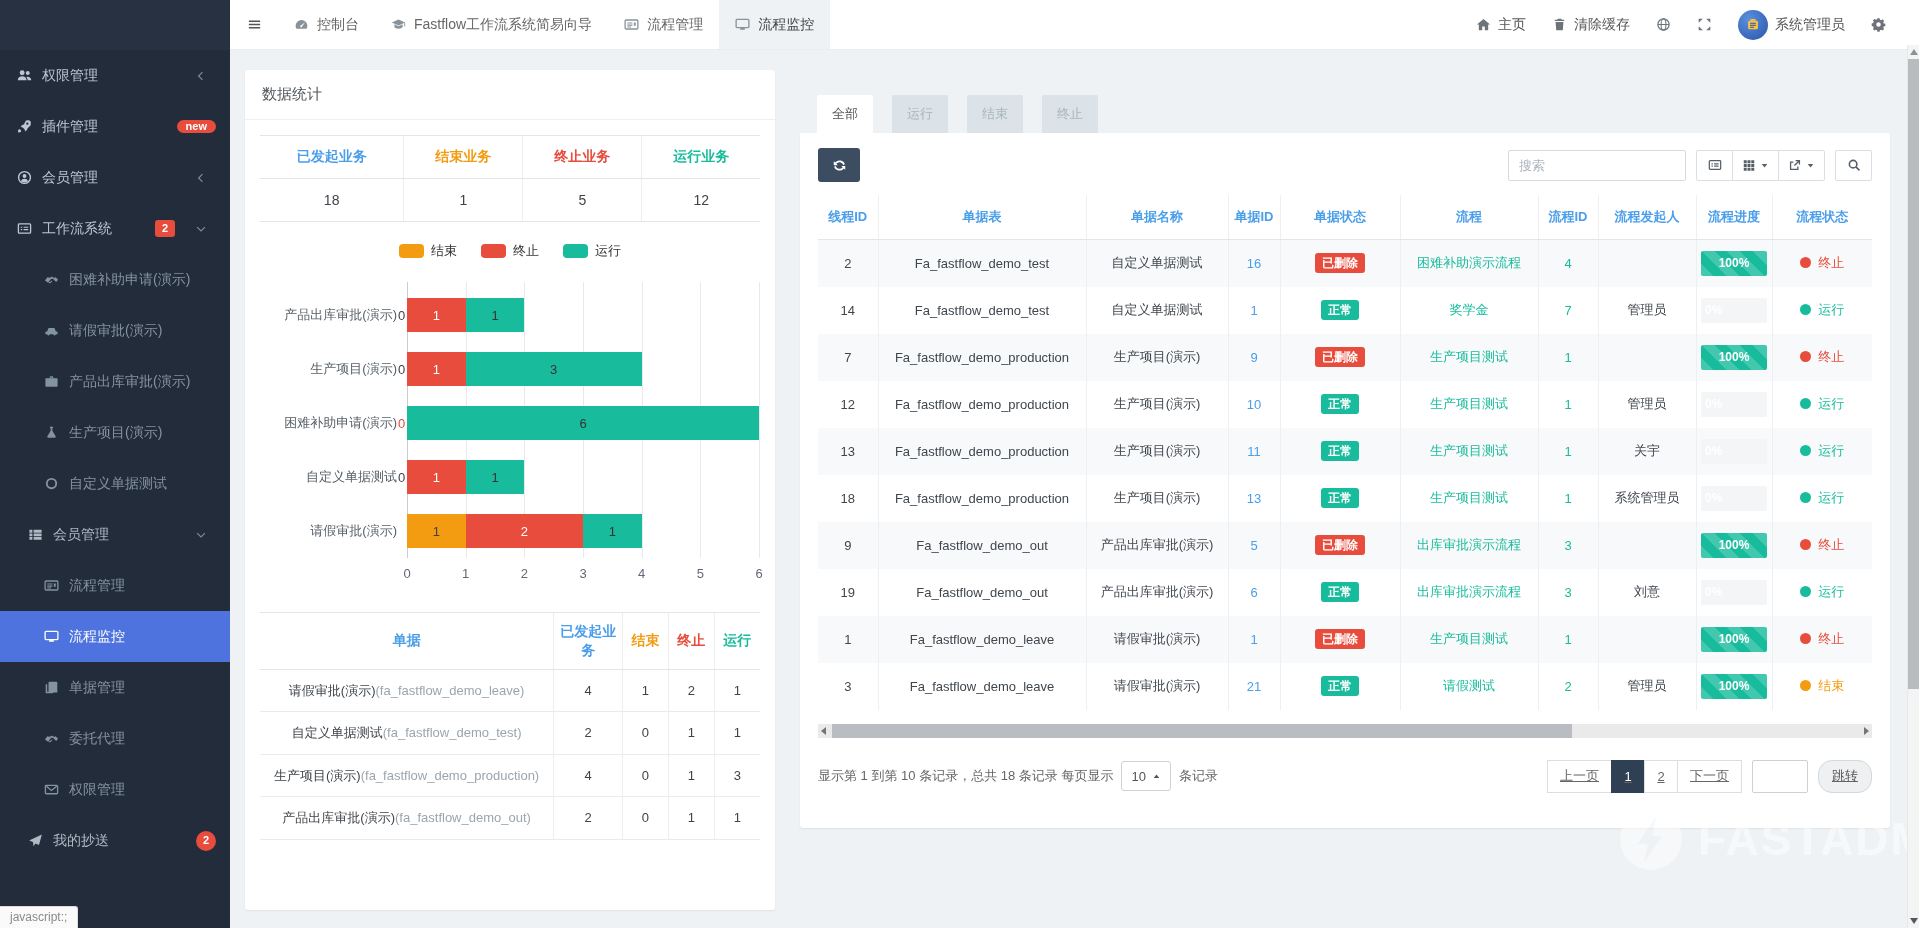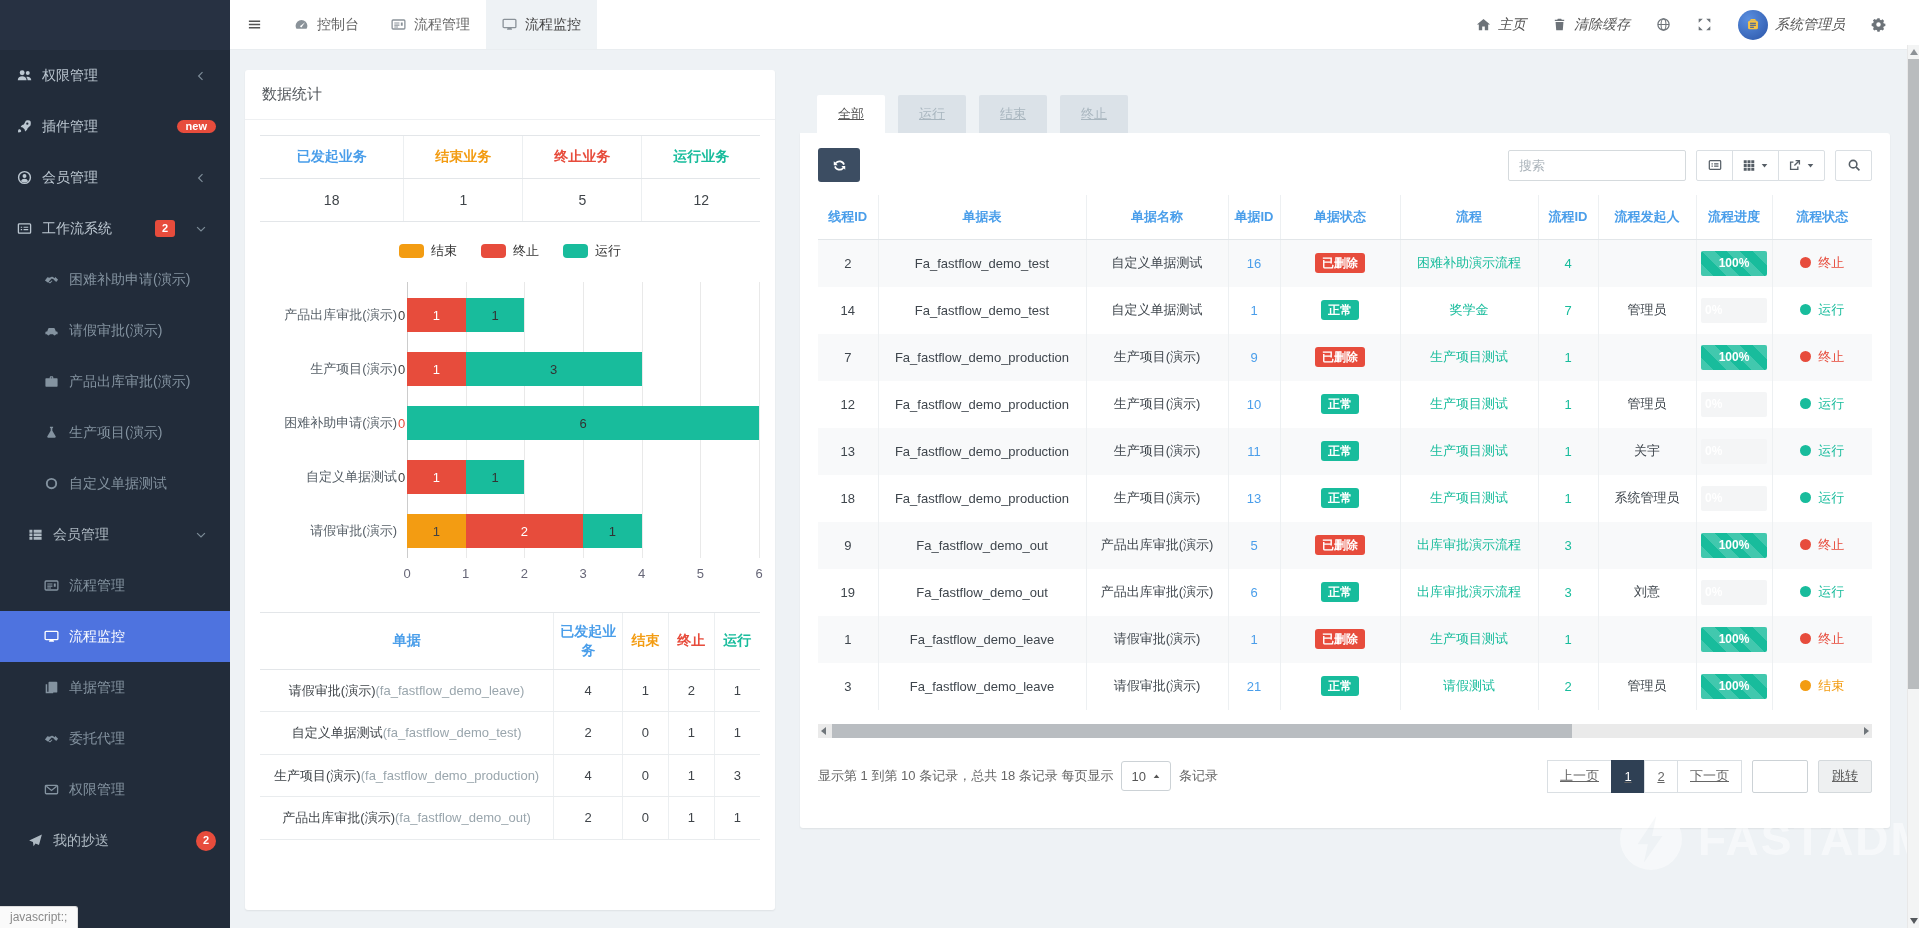--- a/index.html
+++ b/index.html
@@ -29,21 +29,21 @@
   .chev.after-badge { margin-left:6px; }
   .chev .ico { width:12px; height:12px; }
 
   
   .navbar { position:absolute; left:230px; top:0; width:1689px; height:50px; background:#fff; border-bottom:1px solid #e9edf0; display:flex; align-items:stretch; z-index:4; }
   .nav-burger { width:48px; display:flex; align-items:center; justify-content:center; color:#555; cursor:pointer; }
   .nav-tabs { display:flex; }
   .nav-tab { display:flex; align-items:center; gap:8px; padding:0 16px; font-size:14px; color:#666; cursor:pointer; white-space:nowrap; }
   .nav-tab .ico { color:#8a9299; }
   .nav-tab.active { background:#eef2f5; color:#444; }
-  .nav-right { margin-left:auto; display:flex; align-items:center; padding-right:20px;font-style:italic; }
+  .nav-right { margin-left:auto; display:flex; align-items:center; padding-right:20px; }
   .nav-link { display:flex; align-items:center; gap:7px; padding:0 13px; font-size:14px; color:#555; cursor:pointer; height:100%; }
   .nav-link .ico { color:#6d7379; }
   .avatar { width:30px; height:30px; border-radius:50%; background:radial-gradient(circle at 35% 30%,#5a8fe0,#2a54a7); display:flex; align-items:center; justify-content:center; overflow:hidden; }
 
   
   .content { position:absolute; left:230px; top:50px; width:1689px; height:878px; }
   .card { background:#fff; border-radius:3px; box-shadow:0 1px 2px rgba(0,0,0,.07); }
 
   
   .stats-card { position:absolute; left:15px; top:20px; width:530px; height:840px; }
@@ -72,21 +72,21 @@
 
   
   .summary-table { width:calc(100% - 30px); margin:26px 15px 0; border-collapse:collapse; table-layout:fixed; }
   .summary-table th { border-top:1px solid #e3e6e9; border-bottom:1px solid #e3e6e9; padding:9px 3px; font-size:14px; font-weight:bold; text-align:center; line-height:1.35; cursor:pointer; }
   .summary-table td { border-bottom:1px solid #e9ecee; padding:11px 5px; text-align:center; font-size:13px; color:#3f4449; line-height:1.5; }
   .summary-table th + th, .summary-table td + td { border-left:1px solid #eceff1; }
   .sm-code { color:#9aa6ad; }
 
   
   .rtabs { position:absolute; left:570px; top:45px; display:flex; padding-left:17px; }
-  .rtab { height:38px; line-height:38px; padding:0 21px; background:#dbe2e8; color:#a9b6bf; font-size:13px; margin-right:13px; border-radius:2px 2px 0 0; cursor:pointer;text-decoration:underline; }
+  .rtab { height:38px; line-height:38px; padding:0 15px; background:#dbe2e8; color:#a9b6bf; font-size:13px; margin-right:19px; border-radius:2px 2px 0 0; cursor:pointer; }
   .rtab.active { background:#fff; color:#555; }
   .rpanel { position:absolute; left:570px; top:83px; width:1090px; height:695px; background:#fff; border-radius:0 3px 3px 3px; box-shadow:0 1px 2px rgba(0,0,0,.07); }
 
   .toolbar { display:flex; align-items:center; margin:15px 18px 0; }
   .btn-refresh { width:42px; height:34px; background:#3c4d62; border:none; border-radius:3px; color:#fff; display:flex; align-items:center; justify-content:center; cursor:pointer; }
   .toolbar-right { margin-left:auto; display:flex; align-items:center; }
   .search-input { width:178px; height:31px; border:1px solid #d5dadd; border-radius:2px; padding:0 10px; font-size:13px; color:#555; outline:none; font-family:inherit; }
   .search-input::placeholder { color:#aab3ba; }
   .tool-group { display:flex; margin-left:10px; }
   .tbtn { height:31px; min-width:37px; padding:0 9px; background:#fff; border:1px solid #dadfe3; display:flex; align-items:center; justify-content:center; gap:4px; color:#565e66; margin-left:-1px; cursor:pointer; }
@@ -116,21 +116,21 @@
   .harrow.left { left:3px; border-right:5px solid #6f757a; }
   .harrow.right { right:3px; border-left:5px solid #6f757a; }
 
   .pgbar { display:flex; align-items:center; margin:22px 18px 0; color:#666; font-size:13px; }
   .pgsize { display:inline-flex; align-items:center; gap:6px; border:1px solid #ccd2d6; background:#fff; border-radius:3px; height:30px; padding:0 9px; margin:0 8px; color:#555; cursor:pointer; }
   .pgsize .ico { width:9px; height:9px; }
   .pager { margin-left:auto; display:flex; align-items:center;text-decoration:underline; }
   .pgbtn { min-width:34px; height:33px; padding:0 12px; display:flex; align-items:center; justify-content:center; background:#fff; border:1px solid #dadfe3; color:#666; margin-left:-1px; font-size:13px; cursor:pointer; }
   .pgbtn.active { background:#2f4054; border-color:#2f4054; color:#fff; }
   .jump-input { width:56px; height:33px; border:1px solid #ccd2d6; border-radius:2px; margin-left:10px; outline:none; padding:0 6px; font-family:inherit; }
-  .jump-btn { height:33px; padding:0 13px; background:#eef0f1; border:1px solid #d4d9dc; border-radius:2px; margin-left:10px; color:#555; font-size:13px; cursor:pointer; font-family:inherit; }
+  .jump-btn { height:33px; padding:0 13px; background:#eef0f1; border:1px solid #d4d9dc; border-radius:14px; margin-left:10px; color:#555; font-size:13px; cursor:pointer; font-family:inherit; }
 
   
   .watermark { position:absolute; left:1388px; top:756px; display:flex; align-items:center; gap:14px; opacity:.5; pointer-events:none; }
   .wm-text { font-size:46px; font-weight:bold; color:#fff; letter-spacing:2px; }
 
   
   .vscroll { position:absolute; right:0; top:45px; width:12px; height:883px; background:#f3f4f4; border-left:1px solid #e8e8e8; z-index:20; }
   .vthumb { position:absolute; left:0; top:14px; width:12px; height:630px; background:#b9bcbe; cursor:pointer; }
   .varrow-up { position:absolute; top:4px; left:2px; width:0; height:0; border-left:4px solid transparent; border-right:4px solid transparent; border-bottom:6px solid #8d9296; }
   .varrow-down { position:absolute; bottom:4px; left:2px; width:0; height:0; border-left:4px solid transparent; border-right:4px solid transparent; border-top:6px solid #55595d; }
@@ -284,20 +284,28 @@
         <path d="M2 3.6h12v1.7H2zM2 7.1h12v1.7H2zM2 10.6h12v1.7H2z"></path>
       </svg>
     </div>
   <div class="nav-tabs" id="nav-tabs">
       <div class="nav-tab">
         <svg class="ico" viewBox="0 0 16 16" fill="currentColor">
           <path d="M8 3.1a6.3 6.3 0 0 0-6.3 6.3c0 1.2.3 2.3.9 3.2h10.8c.6-.9.9-2 .9-3.2A6.3 6.3 0 0 0 8 3.1z"></path>
           <path d="M11.8 5.6L8.6 10a1 1 0 1 1-1.2-1z" fill="#fff"></path>
         </svg>
         <span>控制台</span>
+      </div>
+      <div class="nav-tab">
+        <svg class="ico" viewBox="0 0 16 16" fill="currentColor">
+          <path d="M8 2.6L.9 5.8 8 9l7.1-3.2z"></path>
+          <path d="M3.6 7.8v2.6c0 1.1 2 2 4.4 2s4.4-.9 4.4-2V7.8L8 9.8z"></path>
+          <path d="M14.2 6.2h.9v3.9h-.9z"></path>
+        </svg>
+        <span>Fastflow工作流系统简易向导</span>
       </div>
       <div class="nav-tab">
         <svg class="ico" viewBox="0 0 16 16" fill="currentColor">
           <rect x="1.2" y="3.2" width="13.6" height="9.6" rx="1" fill="none" stroke="currentColor" stroke-width="1.4"></rect>
           <path d="M3.5 5.8H9v1.2H3.5zM3.5 8H9v1.2H3.5zM3.5 10.2h4v1H3.5zM10.5 5.8h2v3.4h-2z"></path>
         </svg>
         <span>流程管理</span>
       </div>
       <div class="nav-tab active">
         <svg class="ico" viewBox="0 0 16 16" fill="currentColor">

